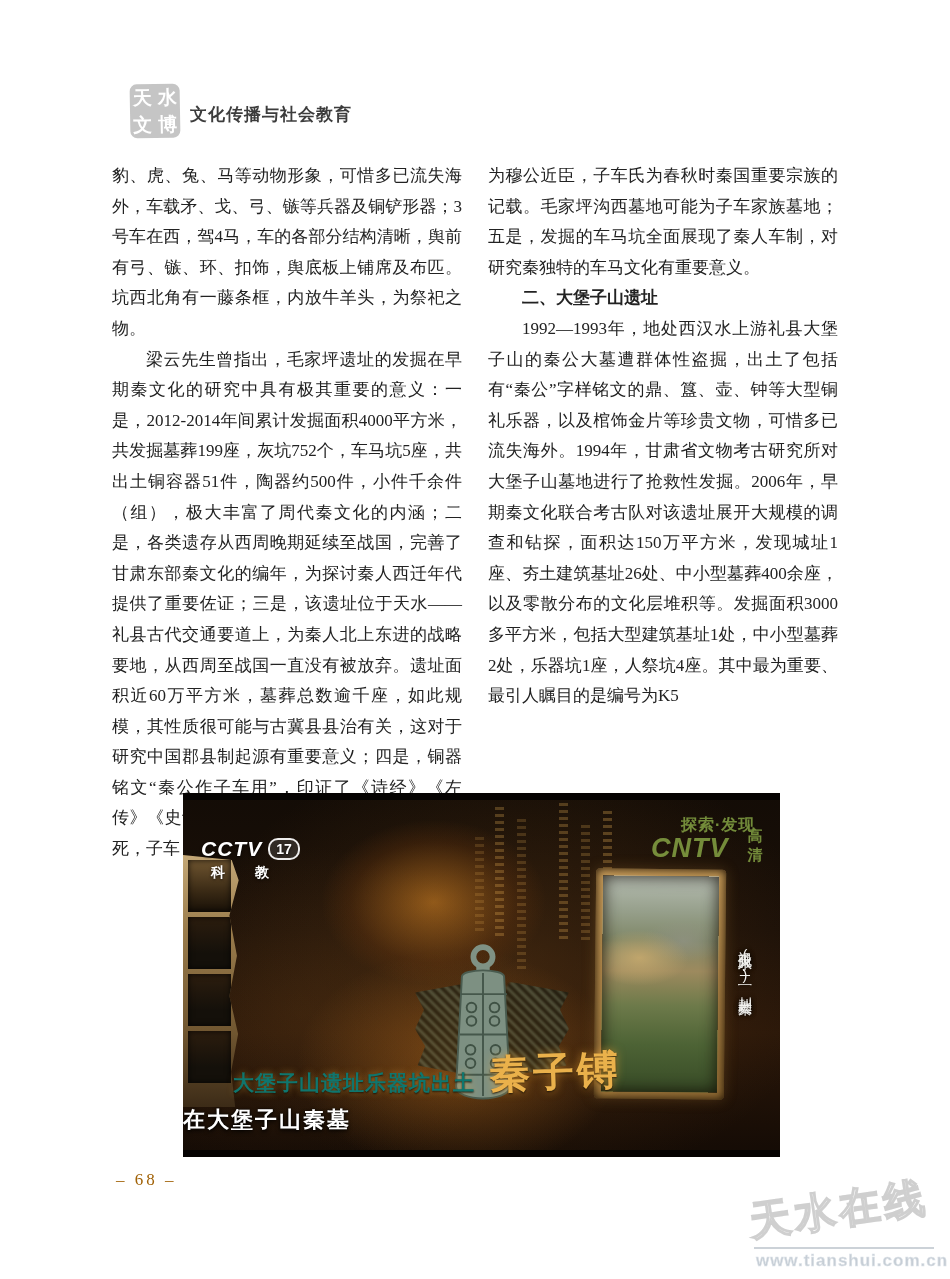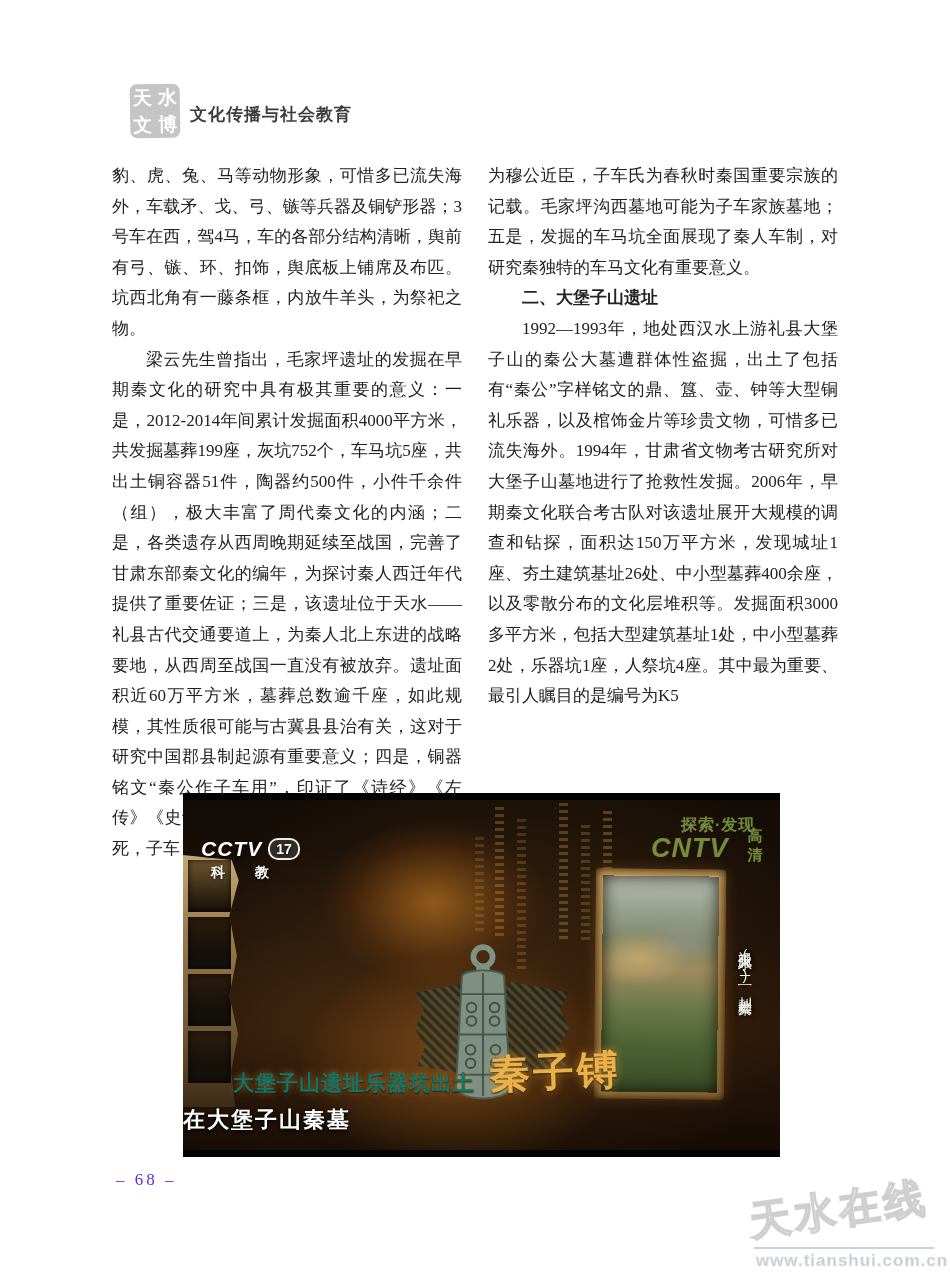--- a/index.html
+++ b/index.html
@@ -83,21 +83,21 @@
   .cap-prefix{position:absolute;left:50px;top:276px;z-index:6;color:#0f766e;font-weight:bold;
       font-size:21px;letter-spacing:1px;text-shadow:0 0 7px rgba(255,180,60,.55),0 1px 2px #000;}
   .cap-title{position:absolute;left:306px;top:252px;z-index:6;color:#eab14b;font-weight:bold;
       font-size:41px;letter-spacing:3px;transform:rotate(-2deg);
       text-shadow:0 0 10px rgba(255,175,55,.6),0 1px 2px #000;}
   .fig-subtitle{position:absolute;left:0;top:312px;width:100%;text-align:left;z-index:6;color:#fff;
       font-family:"Liberation Sans","DejaVu Sans",sans-serif;font-weight:bold;font-size:22px;
       letter-spacing:2px;text-shadow:0 2px 4px rgba(0,0,0,.9),0 0 2px #000;}
 
   
-  .page-num{position:absolute;left:116px;top:1170px;font-size:17px;letter-spacing:3px;color:#6d28d9;}
+  .page-num{position:absolute;left:116px;top:1170px;font-size:17px;letter-spacing:3px;color:#a16207;}
 
   .site-wm{position:absolute;left:742px;top:1186px;width:208px;z-index:2;
       font-family:"Liberation Sans","DejaVu Sans",sans-serif;}
   .wm-name{display:inline-block;font-size:41px;font-weight:bold;letter-spacing:4px;line-height:1;
       color:#ffffff;-webkit-text-stroke:1.5px #cfcfcf;text-shadow:0 0 1px #ccc;
       transform:rotate(-8deg);transform-origin:left center;margin-left:8px;margin-top:16px;}
   .wm-rule{width:180px;border-top:2px solid #ccd2d8;margin:4px 0 2px 12px;}
   .wm-url{font-size:17px;font-weight:bold;color:#c6ced6;letter-spacing:1px;margin-left:12px;text-align:center;
       -webkit-text-stroke:.5px #e0e5ea;}
 </style>

